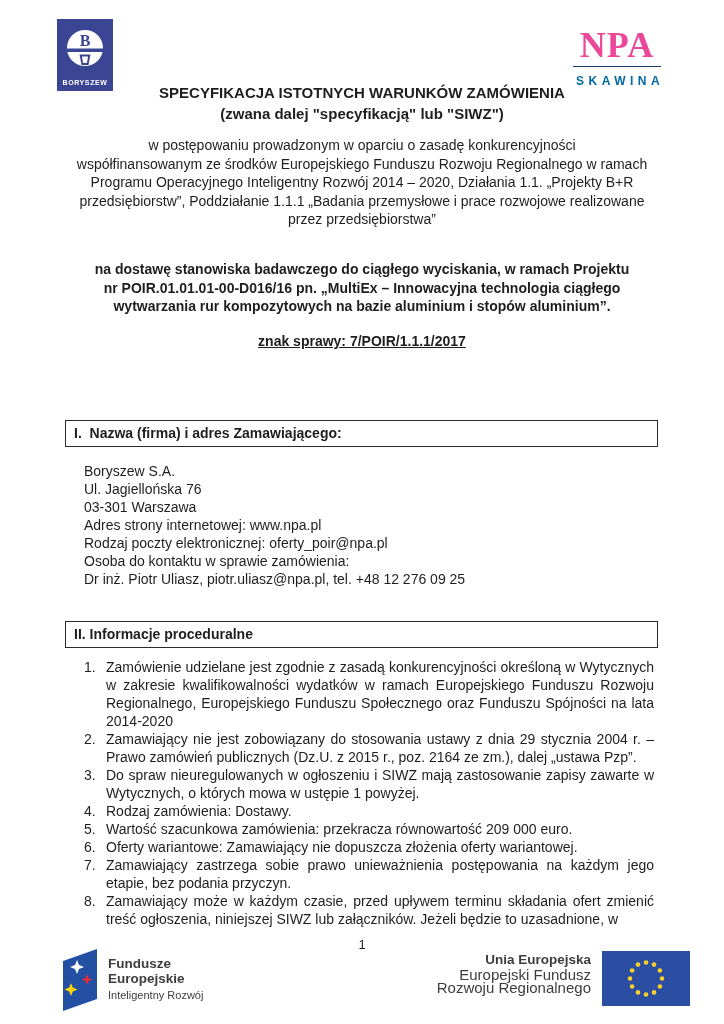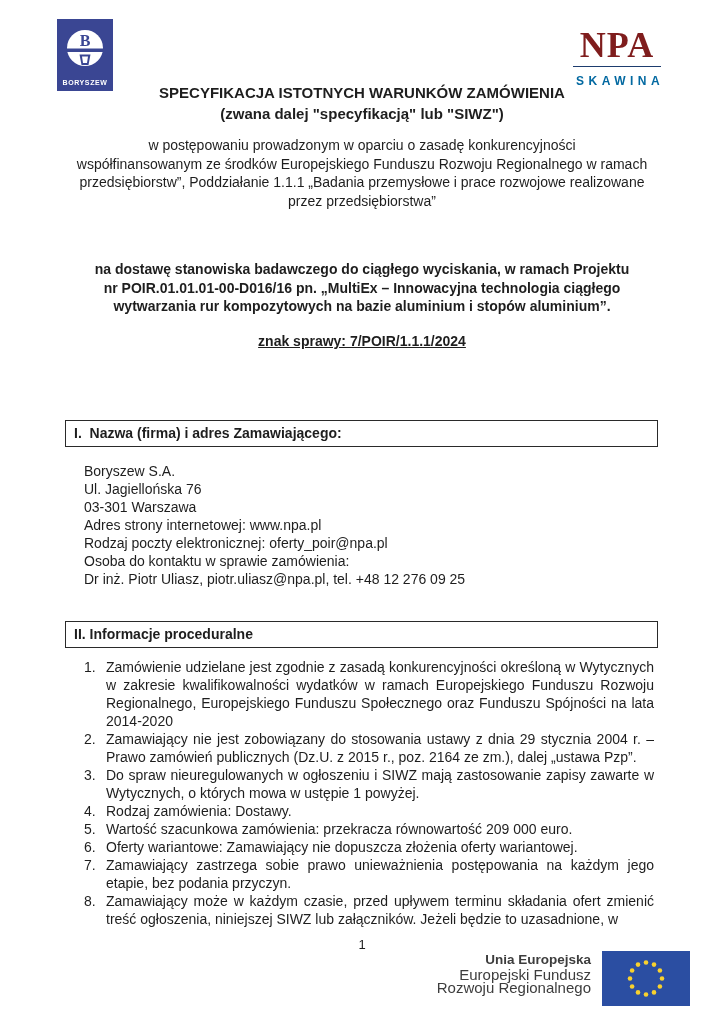--- a/index.html
+++ b/index.html
@@ -11,21 +11,21 @@
     font-size:14px; line-height:18px;
   }
   .abs { position:absolute; }
 
   
   .boryszew { left:57px; top:19px; }
 
   
   .npa { left:572px; top:26px; width:90px; text-align:center; }
   .npa-main { font-family:"Liberation Serif","DejaVu Serif",serif; font-weight:bold;
-              font-size:36px; line-height:38px; color:#7f1d1d; letter-spacing:1px; }
+              font-size:36px; line-height:38px; color:#ec4899; letter-spacing:1px; }
   .npa-rule { height:1px; background:#1d3c6e; margin:2px 1px 5px 1px; }
   .npa-sub  { font-size:12px; font-weight:bold; color:#0369a1; letter-spacing:4.5px;
               margin-left:4px; white-space:nowrap; }
 
   
   .title { left:0; right:0; top:82px; text-align:center; font-weight:bold;
            font-size:15px; line-height:21px; }
 
   
   .centerp { left:0; right:0; text-align:center; line-height:18.5px; }
@@ -84,32 +84,33 @@
   </div>
 
   <div class="abs title">
     <div>SPECYFIKACJA ISTOTNYCH WARUNKÓW ZAMÓWIENIA</div>
     <div>(zwana dalej "specyfikacją" lub "SIWZ")</div>
   </div>
 
   <div class="abs centerp intro">
     <div>w postępowaniu prowadzonym w oparciu o zasadę konkurencyjności</div>
     <div>współfinansowanym ze środków Europejskiego Funduszu Rozwoju Regionalnego w ramach</div>
+    <div>Programu Operacyjnego Inteligentny Rozwój 2014 – 2020, Działania 1.1. „Projekty B+R</div>
     <div>przedsiębiorstw”, Poddziałanie 1.1.1 „Badania przemysłowe i prace rozwojowe realizowane</div>
     <div>przez przedsiębiorstwa”</div>
   </div>
 
   <div class="abs centerp subject">
     <div>na dostawę stanowiska badawczego do ciągłego wyciskania, w ramach Projektu</div>
     <div>nr  POIR.01.01.01-00-D016/16 pn. „MultiEx – Innowacyjna technologia ciągłego</div>
     <div>wytwarzania rur kompozytowych na bazie aluminium i stopów aluminium”.</div>
   </div>
 
   <div class="abs centerp caseref">
-    <span>znak sprawy: 7/POIR/1.1.1/2024</span>
+    <span>znak sprawy: 7/POIR/1.1.1/2017</span>
   </div>
 
   <div class="abs secbox sec1">I.&nbsp; Nazwa (firma) i adres Zamawiającego:</div>
 
   <div class="abs addr">
     <div>Boryszew S.A.</div>
     <div>Ul. Jagiellońska 76</div>
     <div>03-301 Warszawa</div>
     <div>Adres strony internetowej: www.npa.pl</div>
     <div>Rodzaj poczty elektronicznej: oferty_poir@npa.pl</div>
@@ -149,20 +150,33 @@
       <span class="txt">Zamawiający zastrzega sobie prawo unieważnienia postępowania na każdym jego etapie, bez podania przyczyn.</span>
     </div>
     <div class="li">
       <span class="num">8.</span>
       <span class="txt">Zamawiający może w każdym czasie, przed upływem terminu składania ofert zmienić treść ogłoszenia, niniejszej SIWZ lub załączników. Jeżeli będzie to uzasadnione, w</span>
     </div>
   </div>
 
   <div class="abs pagenum">1</div>
 
+  <div class="abs fe-logo">
+    <svg width="42" height="64" viewBox="0 0 42 64">
+      <polygon points="6,14 40,2 40,52 6,64" fill="#2450a4"></polygon>
+      <polygon points="20,13 22,18 27,20 22,22 20,27 18,22 13,20 18,18" fill="#ffffff"></polygon>
+      <polygon points="30,27 31.6,31 35.5,32.5 31.6,34 30,38 28.4,34 24.5,32.5 28.4,31" fill="#e52d38"></polygon>
+      <polygon points="14,36 15.8,40.5 20.5,42.5 15.8,44.5 14,49 12.2,44.5 7.5,42.5 12.2,40.5" fill="#ffd800"></polygon>
+    </svg>
+    <div class="fe-text">
+      <div class="fe-bold">Fundusze</div>
+      <div class="fe-bold">Europejskie</div>
+      <div class="fe-sub">Inteligentny Rozwój</div>
+    </div>
+  </div>
 
   <div class="abs eu-logo">
     <div class="eu-text">
       <div class="eu-bold">Unia Europejska</div>
       <div class="eu-sub">Europejski Fundusz</div>
       <div class="eu-sub">Rozwoju Regionalnego</div>
     </div>
     <svg width="88" height="55" viewBox="0 0 88 55">
       <rect x="0" y="0" width="88" height="55" fill="#2b4ea2"></rect>
       <circle cx="44" cy="11.5" r="2.3" fill="#f8d12e"></circle>

